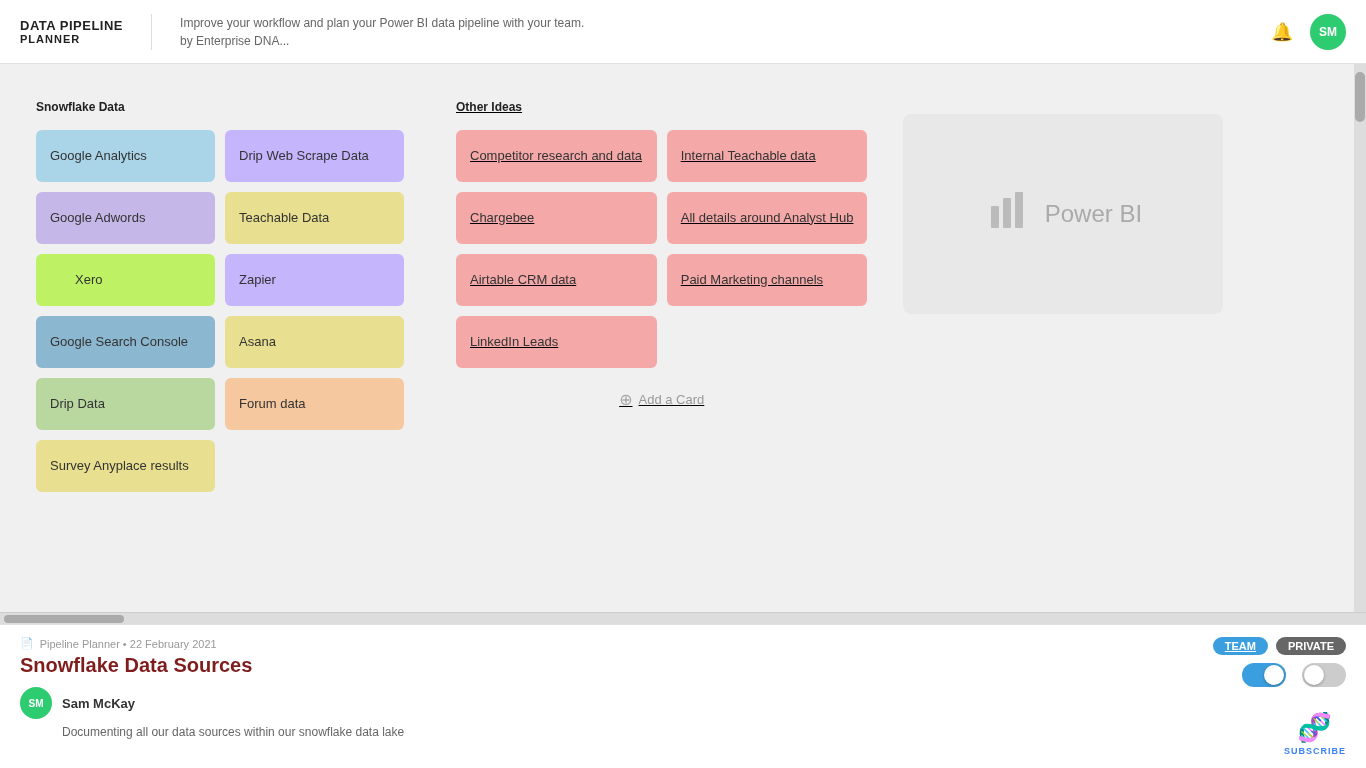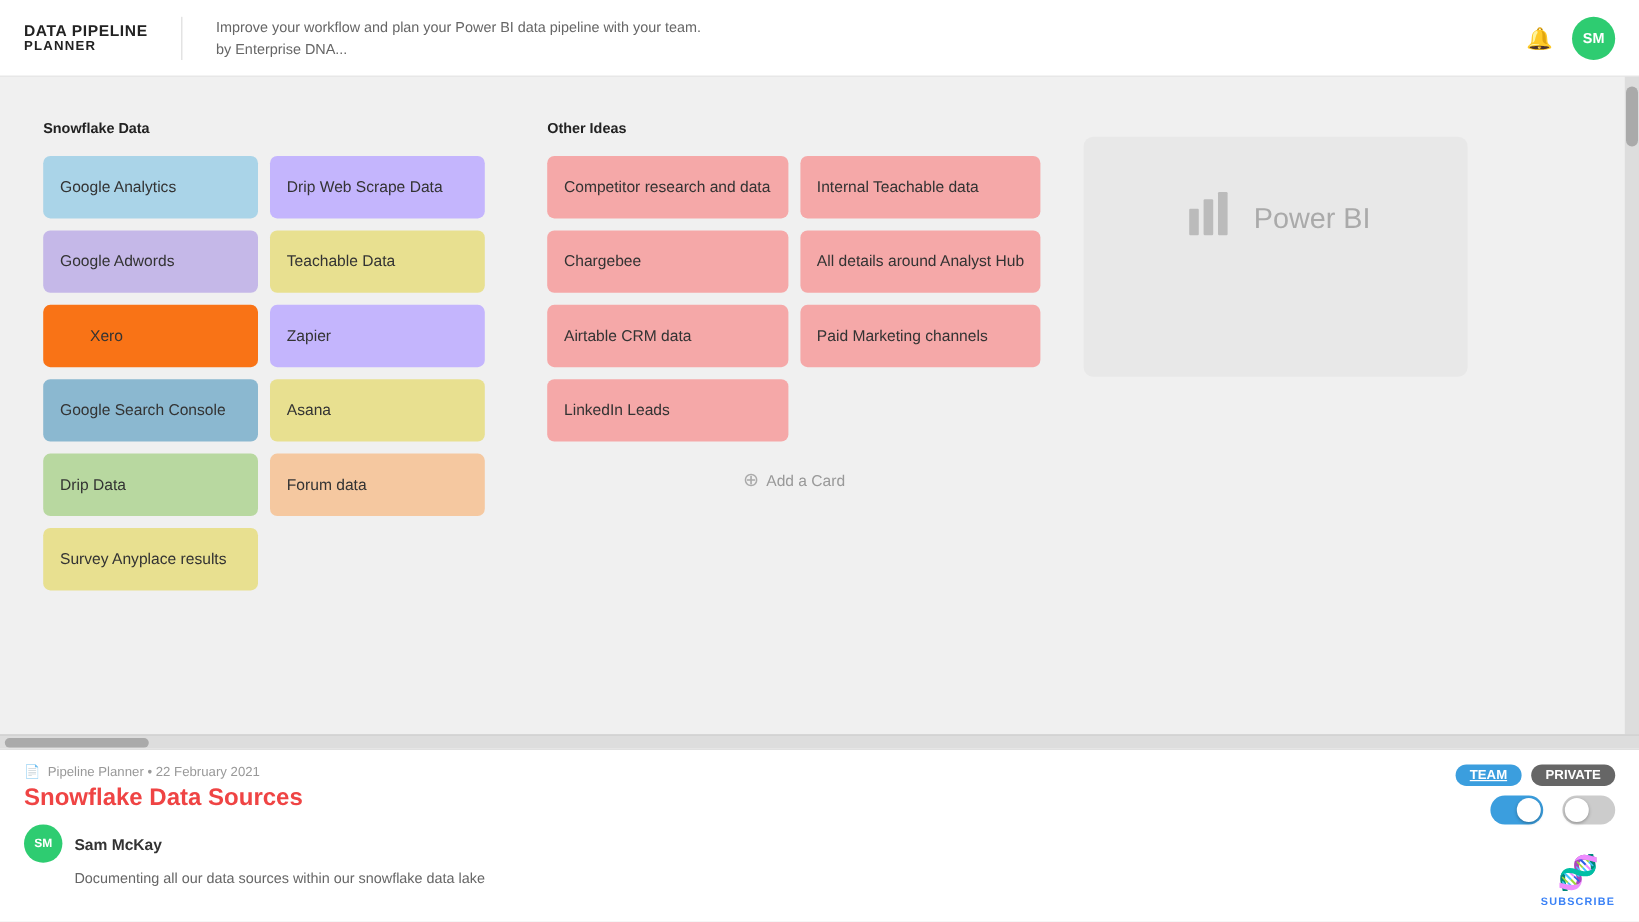--- a/index.html
+++ b/index.html
@@ -111,34 +111,35 @@
       font-weight: 500;
       color: #333;
       cursor: pointer;
       min-height: 52px;
       display: flex;
       align-items: center;
       line-height: 1.3;
     }
     .card-blue { background: #aad4e8; }
     .card-purple { background: #c5b8e8; }
-    .card-teal { background: #f97316; padding-left: 39px; }
+    .card-teal { background: #bef264; padding-left: 39px; }
     .card-steel { background: #8bb8d0; }
     .card-green { background: #b8d8a0; }
     .card-peach { background: #f5c8a0; }
     .card-yellow { background: #c4b5fd; }
     .card-yellow2 { background: #e8e090; }
     .card-pink { background: #f5a8a8; }
 
     
     .other-board {
       background: #f0f0f0;
       border-radius: 8px;
       padding: 16px;
       min-width: 380px;
+      text-decoration: underline;
     }
     .other-cards-grid {
       display: grid;
       grid-template-columns: 1fr 1fr;
       gap: 10px;
     }
     .add-card {
       grid-column: 1 / -1;
       display: flex;
       align-items: center;
@@ -153,20 +154,21 @@
 
     
     .powerbi-panel {
       min-width: 320px;
       max-width: 320px;
       background: #e8e8e8;
       border-radius: 8px;
       display: flex;
       flex-direction: column;
       align-items: center;
+      justify-content: center;
       min-height: 200px;
       align-self: flex-start;
       margin-top: 30px;
       padding: 40px 20px;
     }
     .powerbi-logo {
       display: flex;
       align-items: center;
       gap: 12px;
       color: #888;
@@ -196,21 +198,21 @@
       display: flex;
       align-items: center;
       gap: 6px;
       color: #999;
       font-size: 11px;
       margin-bottom: 4px;
     }
     .footer-title {
       font-size: 20px;
       font-weight: 700;
-      color: #ef4444;
+      color: #7f1d1d;
       margin-bottom: 10px;
     }
     .footer-user {
       display: flex;
       align-items: center;
       gap: 10px;
       margin-bottom: 6px;
     }
     .footer-avatar {
       width: 32px;

